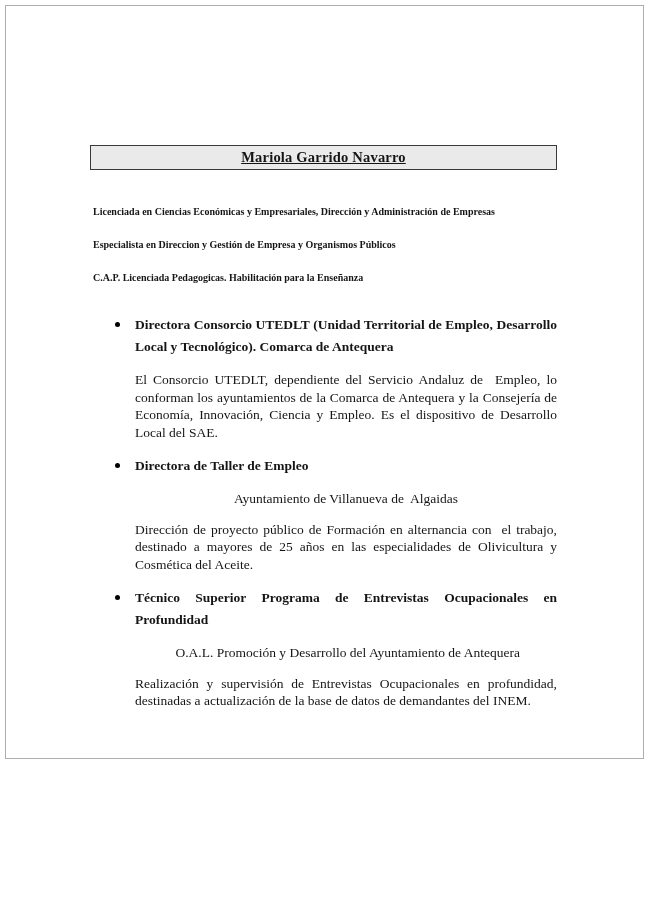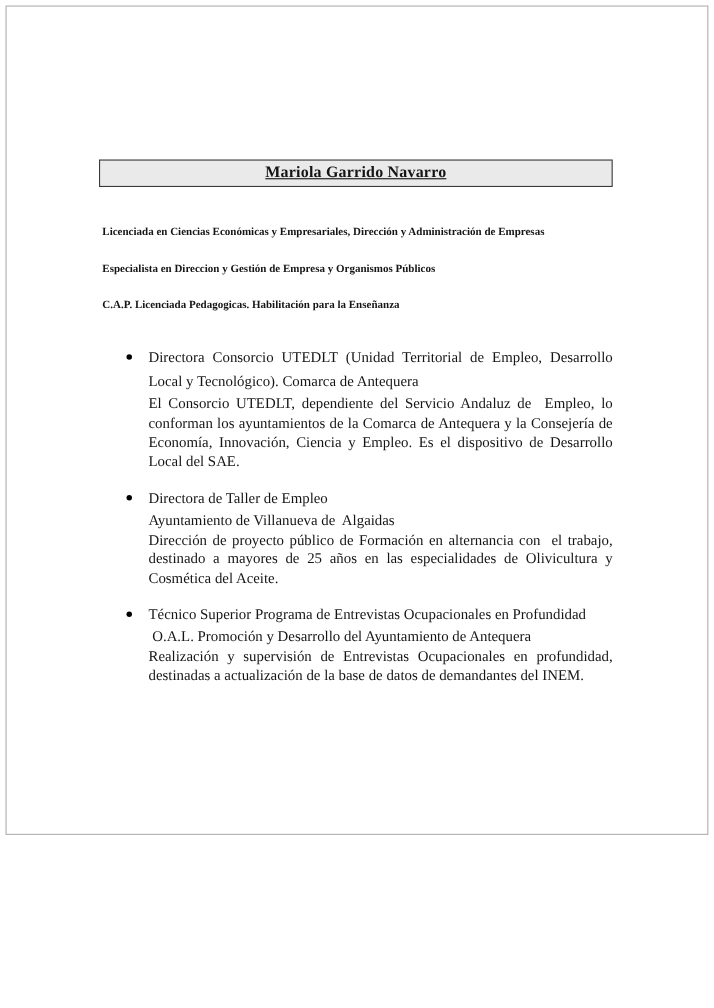--- a/index.html
+++ b/index.html
@@ -60,37 +60,38 @@
   .positions li .bullet {
     position: absolute;
     left: 22px;
     top: 8px;
     width: 5px;
     height: 5px;
     border-radius: 50%;
     background: #000;
   }
   .pos-title {
-    font-weight: normal;
+    font-weight: bold;
     font-size: 13.5px;
     line-height: 22px;
     text-align: justify;
   }
   .pos-title.sans {
     font-family: "Liberation Sans", "DejaVu Sans", sans-serif;
     font-size: 13px;
     text-align: left;
   }
   .pos-body p {
     font-size: 13.5px;
     line-height: 17.5px;
     text-align: justify;
+    margin-top: 13px;
     white-space: pre-wrap;
   }
-  .pos-body p.left { text-align: left; }
+  .pos-body p.left { text-align: center; }
   .pos-body p.loose { line-height: 25px; text-align: left; margin-top: 12px; }
   .page-footer {
     position: absolute;
     top: 842px;
     left: 0;
     width: 649px;
     text-align: center;
     font-size: 11px;
     color: #222;
   }

